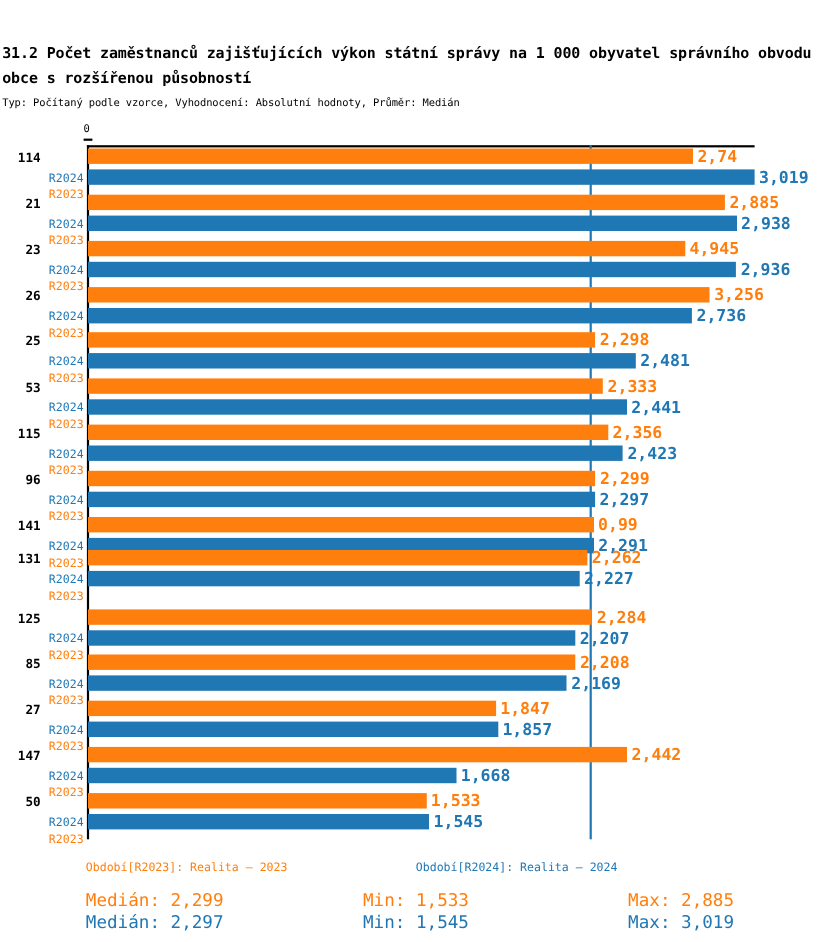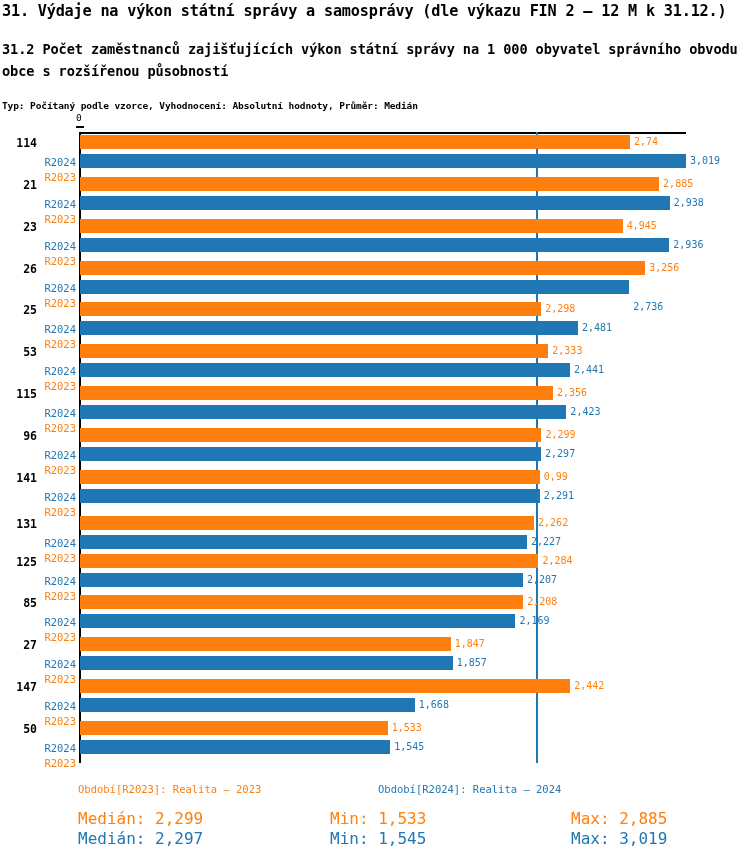--- a/index.html
+++ b/index.html
@@ -41,24 +41,23 @@
     font-size: 13.6px;
     font-weight: bold;
     line-height: 22px;
     letter-spacing: -0.1px;
   }
   .title-typ {
     position: absolute;
     left: 2px;
     top: 88px;
     font-size: 9.5px;
-    font-weight: bold;
+    font-weight: normal;
     line-height: 12px;
     letter-spacing: -0.1px;
-    margin-top: 12px;
   }
 
   
   #plot {
     position: absolute;
     left: 0px;
     top: 110px;
     width: 750px;
     height: 660px;
   }
@@ -134,23 +133,24 @@
   .bar {
     position: absolute;
     left: 80px;
     height: 14px;
   }
   .bar.s0 { top: 1px;  background: #ff7f0e; }
   .bar.s1 { top: 20px; background: #1f77b4; }
 
   .barval {
     position: absolute;
-    font-size: 10px;
+    font-size: 15px;
     line-height: 14px;
     white-space: nowrap;
+    font-weight: bold;
   }
   .barval.s0 { top: 1px;  color: #ff7f0e; }
   .barval.s1 { top: 20px; color: #1f77b4; }
 
   
   #footer {
     position: absolute;
     left: 0px;
     top: 778px;
     width: 750px;
@@ -175,21 +175,20 @@
   .stat.r1 { top: 54px; color: #1f77b4; }
   .stat.c0 { left: 78px; }
   .stat.c1 { left: 330px; }
   .stat.c2 { left: 530px; padding-left: 41px; }
 </style>
 </head>
 <body>
 
 <div id="page">
 
-  <div class="title-main">31. Výdaje na výkon státní správy a samosprávy (dle výkazu FIN 2 – 12 M k 31.12.)</div>
   <div class="title-sub">31.2 Počet zaměstnanců zajišťujících výkon státní správy na 1 000 obyvatel správního obvodu obce s rozšířenou působností</div>
   <div class="title-typ">Typ: Počítaný podle vzorce, Vyhodnocení: Absolutní hodnoty, Průměr: Medián</div>
 
   <div id="plot">
     <div class="axis-zero-line"></div>
     <div class="axis-top-line"></div>
     <div class="axis-zero-tick"></div>
     <div class="axis-zero-label">0</div>
     <div class="median-line"></div>
     <div id="groups">
@@ -220,21 +219,21 @@
           <div class="bar s1" style="width: 589.34px; background: rgb(31, 119, 180);"></div>
           <div class="barval s1" style="left: 673.34px; color: rgb(31, 119, 180);">2,936</div>
         </div>
         <div class="group" style="top: 149.55px;">
           <div class="group-number">26</div>
           <div class="serieslabel s0">R2023</div>
           <div class="bar s0" style="width: 565.252px; background: rgb(255, 127, 14);"></div>
           <div class="barval s0" style="left: 649.252px; color: rgb(255, 127, 14);">3,256</div>
           <div class="serieslabel s1">R2024</div>
           <div class="bar s1" style="width: 549.194px; background: rgb(31, 119, 180);"></div>
-          <div class="barval s1" style="left: 633.194px; color: rgb(31, 119, 180); margin-top: 20px;">2,736</div>
+          <div class="barval s1" style="left: 633.194px; color: rgb(31, 119, 180);">2,736</div>
         </div>
         <div class="group" style="top: 191.4px;">
           <div class="group-number">25</div>
           <div class="serieslabel s0">R2023</div>
           <div class="bar s0" style="width: 461.275px; background: rgb(255, 127, 14);"></div>
           <div class="barval s0" style="left: 545.275px; color: rgb(255, 127, 14);">2,298</div>
           <div class="serieslabel s1">R2024</div>
           <div class="bar s1" style="width: 498.008px; background: rgb(31, 119, 180);"></div>
           <div class="barval s1" style="left: 582.008px; color: rgb(31, 119, 180);">2,481</div>
         </div>
@@ -267,21 +266,21 @@
         </div>
         <div class="group" style="top: 358.8px;">
           <div class="group-number">141</div>
           <div class="serieslabel s0">R2023</div>
           <div class="bar s0" style="width: 459.669px; background: rgb(255, 127, 14);"></div>
           <div class="barval s0" style="left: 543.669px; color: rgb(255, 127, 14);">0,99</div>
           <div class="serieslabel s1">R2024</div>
           <div class="bar s1" style="width: 459.869px; background: rgb(31, 119, 180);"></div>
           <div class="barval s1" style="left: 543.869px; color: rgb(31, 119, 180);">2,291</div>
         </div>
-        <div class="group" style="top: 405px;">
+        <div class="group" style="top: 389px;">
           <div class="group-number">131</div>
           <div class="serieslabel s0">R2023</div>
           <div class="bar s0" style="width: 454.048px; background: rgb(255, 127, 14);"></div>
           <div class="barval s0" style="left: 538.048px; color: rgb(255, 127, 14);">2,262</div>
           <div class="serieslabel s1">R2024</div>
           <div class="bar s1" style="width: 447.023px; background: rgb(31, 119, 180);"></div>
           <div class="barval s1" style="left: 531.023px; color: rgb(31, 119, 180);">2,227</div>
         </div>
         <div class="group" style="top: 442.5px;">
           <div class="group-number">125</div>

